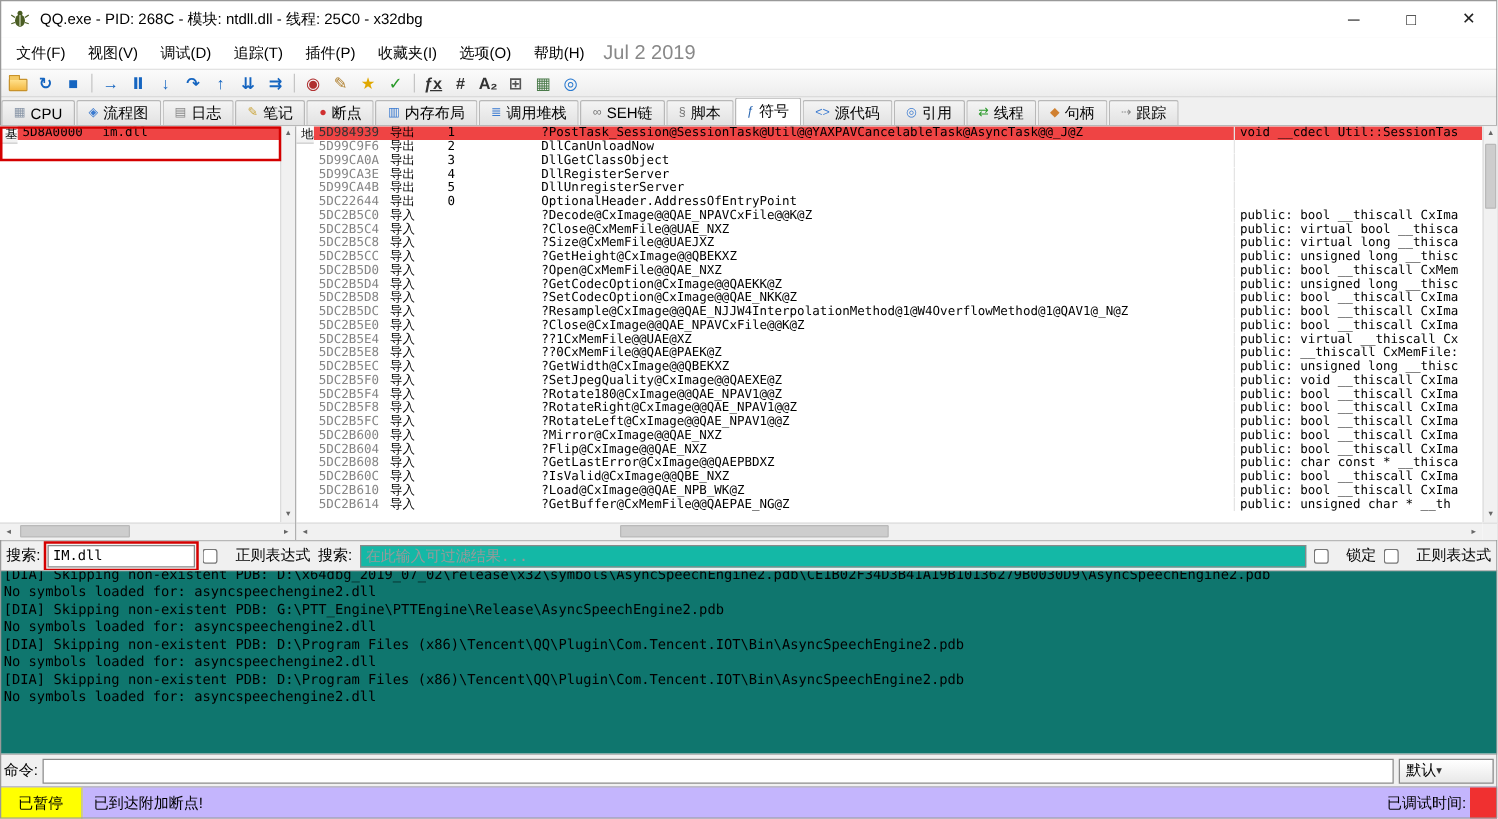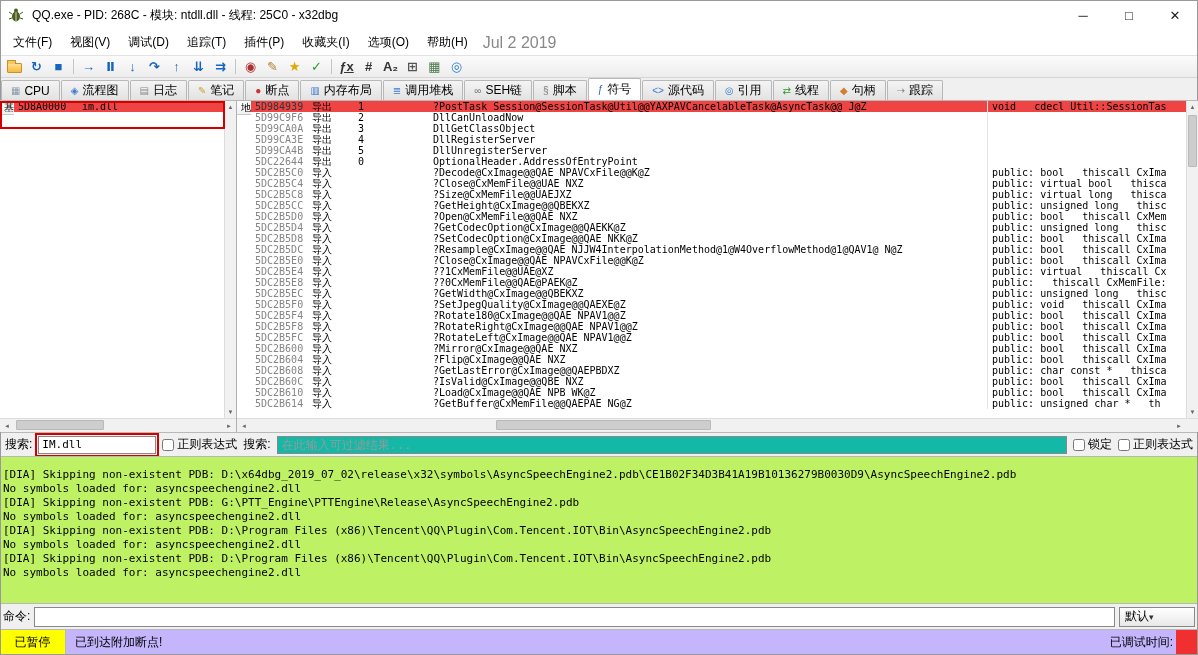--- a/index.html
+++ b/index.html
@@ -53,25 +53,25 @@
 .hs-thumb{position:absolute;top:1px;bottom:2px;background:#cdcdcd;border:1px solid #b9b9b9;border-radius:1px}
 .mod-thumb{left:2px;width:88px}
 .sym-thumb{left:245px;width:215px}
 .corner{width:12px;flex:0 0 12px;background:#f1f1f1;border-top:1px solid #dcdcdc}
 .annotation{position:absolute;border:2px solid #d40000;pointer-events:none;z-index:5}
 .ann-modules{left:0;top:0;width:225px;height:28px}
 .searchrow{height:24px;flex:0 0 24px;background:#f0f0f0;border-top:1px solid #b8b8b8;display:flex;align-items:center;padding:0 5px;gap:6px}
 .lbl{font-size:12px;white-space:nowrap}
 .search-input{width:118px;height:18px;border:1px solid #888;font:11px "DejaVu Sans Mono",monospace;padding:0 3px;background:#fff}
 .search-input.annotated{outline:2px solid #d40000;outline-offset:1px}
-.chk{display:flex;align-items:center;gap:3px;font-size:12px;white-space:nowrap}
+.chk{display:flex;align-items:center;gap:14px;font-size:12px;white-space:nowrap}
 .chk input{width:12px;height:12px;margin:0}
 .filter-input{flex:1;height:18px;border:1px solid #888;font:12px "DejaVu Sans Mono",monospace;padding:0 4px;background:#14b8a6}
 .filter-input::placeholder{color:#999}
-.log{flex:1;background:#bef264;border-top:1px solid #b8b8b8;overflow:hidden;padding:16px 3px;font:11px/14px "DejaVu Sans Mono",monospace}
+.log{flex:1;background:#0f766e;border-top:1px solid #b8b8b8;overflow:hidden;padding:1px 3px;font:11px/14px "DejaVu Sans Mono",monospace}
 .log-line{white-space:pre;overflow:hidden}
 .log-line.clip{margin-top:-5px}
 .cmdrow{height:26px;flex:0 0 26px;background:#f0f0f0;border-top:1px solid #b8b8b8;display:flex;align-items:center;padding:0 3px;gap:4px}
 .cmd-input{flex:1;height:20px;border:1px solid #888;background:#fff;font:12px "DejaVu Sans Mono",monospace;padding:0 3px}
 .combo{width:76px;height:20px;border:1px solid #888;background:linear-gradient(#fff,#e8e8e8);display:flex;align-items:center;justify-content:flex-start;padding:0 5px;font-size:12px;cursor:pointer}
 .combo-arrow{font-size:9px;color:#333}
 .statusbar{height:26px;flex:0 0 26px;background:#c4b5fd;border-top:1px solid #b8b8b8;display:flex;align-items:center}
 .status-paused{width:66px;height:100%;background:#ffff00;display:flex;align-items:center;justify-content:center;border-right:1px solid #b8b8b8;font-size:12px}
 .status-msg{padding:0 9px;font-size:12px}
 .spacer{flex:1}

